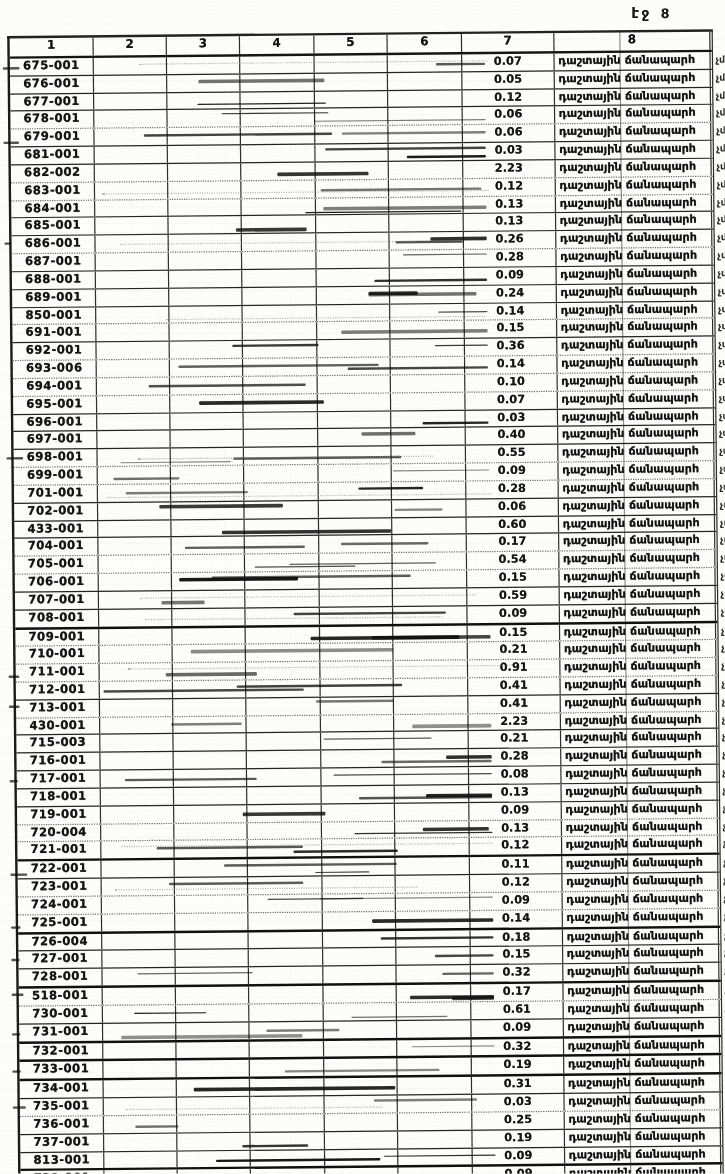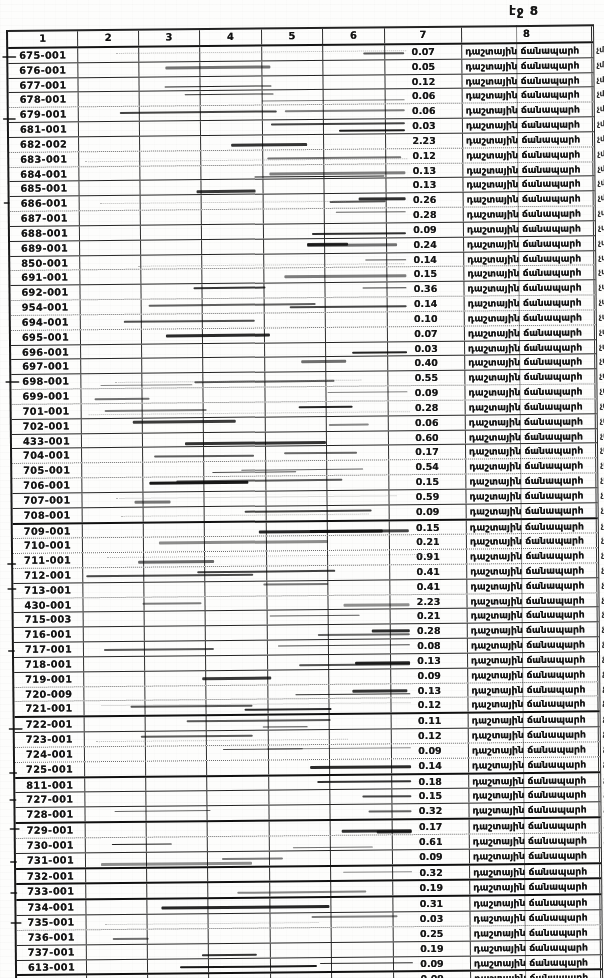--- a/index.html
+++ b/index.html
@@ -3,23 +3,24 @@
 <meta charset="utf-8">
 <style>
   html,body{margin:0;padding:0;}
   body{
     width:604px;height:978px;position:relative;overflow:hidden;
     background:#fdfdfc;
     font-family:"DejaVu Sans","Liberation Sans",sans-serif;
     color:#1a1a1a;
   }
   .page-label{
-    position:absolute;top:4px;left:509px;
+    position:absolute;top:4px;left:526px;
     font-size:12px;font-weight:700;letter-spacing:1px;color:#161616;
     text-shadow:0 0 .5px rgba(0,0,0,.65);
+    font-family:Liberation Mono, monospace;
   }
   .sheet{
     position:absolute;left:6px;top:30px;width:585px;
     transform:rotate(-0.55deg);transform-origin:top left;
     border-left:2px solid #1a1a1a;border-top:2px solid #222;
     border-right:1px solid #2a2a2a;border-bottom:2px solid #111;
     background:transparent;
   }
   .row{
     display:grid;
@@ -299,21 +300,21 @@
         <div class="cell "></div>
         <div class="cell "></div>
         <div class="cell "></div>
         <div class="cell val-cell">0.36</div>
         <div class="cell road-cell">դաշտային ճանապարհ</div>
         <span class="margin-note">չմ</span>
         <div class="streak" style="left: 183.307px; width: 71.3537px; top: 2.81469px; height: 2.43023px; opacity: 0.82;"></div>
         <div class="streak" style="left: 351.743px; width: 44.2574px; top: 4.33674px; height: 1.32133px; opacity: 0.81;"></div>
       </div>
       <div class="row drow" style="border-bottom: 1px dotted rgb(110, 110, 110);">
-        <div class="cell id-cell">954-001</div>
+        <div class="cell id-cell">693-006</div>
         <div class="cell "></div>
         <div class="cell "></div>
         <div class="cell "></div>
         <div class="cell "></div>
         <div class="cell "></div>
         <div class="cell val-cell">0.14</div>
         <div class="cell road-cell">դաշտային ճանապարհ</div>
         <span class="margin-note">չմ</span>
         <div class="streak" style="left: 137.688px; width: 167.026px; top: 4.54333px; height: 2.16918px; opacity: 0.65;"></div>
         <div class="streak" style="left: 278.932px; width: 117.068px; top: 7.61357px; height: 2.50594px; opacity: 0.76;"></div>
@@ -634,21 +635,21 @@
         <div class="cell "></div>
         <div class="cell "></div>
         <div class="cell "></div>
         <div class="cell "></div>
         <div class="cell val-cell">0.09</div>
         <div class="cell road-cell">դաշտային ճանապարհ</div>
         <span class="margin-note">չմ</span>
         <div class="streak" style="left: 187.879px; width: 69.3243px; top: 6.47117px; height: 2.92528px; opacity: 0.82;"></div>
       </div>
       <div class="row drow" style="border-bottom: 1px dotted rgb(110, 110, 110);">
-        <div class="cell id-cell">720-009</div>
+        <div class="cell id-cell">720-004</div>
         <div class="cell "></div>
         <div class="cell "></div>
         <div class="cell "></div>
         <div class="cell "></div>
         <div class="cell "></div>
         <div class="cell val-cell">0.13</div>
         <div class="cell road-cell">դաշտային ճանապարհ</div>
         <span class="margin-note">չմ</span>
         <div class="streak" style="left: 281.169px; width: 114.831px; top: 9.38836px; height: 1.35136px; opacity: 0.85;"></div>
         <div class="streak" style="left: 338.204px; width: 55.0297px; top: 5.64961px; height: 2.53033px; opacity: 0.84;"></div>
@@ -714,21 +715,21 @@
         <div class="cell "></div>
         <div class="cell "></div>
         <div class="cell "></div>
         <div class="cell val-cell">0.14</div>
         <div class="cell road-cell">դաշտային ճանապարհ</div>
         <span class="margin-note">չմ</span>
         <div class="streak" style="left: 295.189px; width: 100.811px; top: 6.04786px; height: 2.78681px; opacity: 0.87;"></div>
         <div class="streak" style="left: -6px; width: 8.42387px; top: 8.85477px; height: 2px; opacity: 0.7;"></div>
       </div>
       <div class="row drow" style="border-bottom: 1px solid rgb(36, 36, 36);">
-        <div class="cell id-cell">811-001</div>
+        <div class="cell id-cell">726-004</div>
         <div class="cell "></div>
         <div class="cell "></div>
         <div class="cell "></div>
         <div class="cell "></div>
         <div class="cell "></div>
         <div class="cell val-cell">0.18</div>
         <div class="cell road-cell">դաշտային ճանապարհ</div>
         <span class="margin-note">չմ</span>
         <div class="streak" style="left: 301.561px; width: 94.4387px; top: 5.69625px; height: 2.11611px; opacity: 0.84;"></div>
       </div>
@@ -752,21 +753,21 @@
         <div class="cell "></div>
         <div class="cell "></div>
         <div class="cell "></div>
         <div class="cell val-cell">0.32</div>
         <div class="cell road-cell">դաշտային ճանապարհ</div>
         <span class="margin-note">չմ</span>
         <div class="streak" style="left: 352.529px; width: 43.4712px; top: 6.09809px; height: 1.79019px; opacity: 0.64;"></div>
         <div class="streak" style="left: 98.7706px; width: 96.4499px; top: 3.75061px; height: 1.40484px; opacity: 0.62;"></div>
       </div>
       <div class="row drow" style="border-bottom: 1px dotted rgb(110, 110, 110);">
-        <div class="cell id-cell">729-001</div>
+        <div class="cell id-cell">518-001</div>
         <div class="cell "></div>
         <div class="cell "></div>
         <div class="cell "></div>
         <div class="cell "></div>
         <div class="cell "></div>
         <div class="cell val-cell">0.17</div>
         <div class="cell road-cell">դաշտային ճանապարհ</div>
         <span class="margin-note">չմ</span>
         <div class="streak" style="left: 361.476px; width: 34.5243px; top: 10.3331px; height: 2.70454px; opacity: 0.8;"></div>
         <div class="streak" style="left: 325.705px; width: 70.2952px; top: 9.07353px; height: 2.85102px; opacity: 0.86;"></div>
@@ -862,21 +863,21 @@
         <div class="cell "></div>
         <div class="cell "></div>
         <div class="cell "></div>
         <div class="cell "></div>
         <div class="cell "></div>
         <div class="cell val-cell">0.19</div>
         <div class="cell road-cell">դաշտային ճանապարհ</div>
         <div class="streak" style="left: 185.277px; width: 54.4881px; top: 10.2538px; height: 1.74341px; opacity: 0.83;"></div>
       </div>
       <div class="row drow" style="border-bottom: 2px solid rgb(16, 16, 16);">
-        <div class="cell id-cell">613-001</div>
+        <div class="cell id-cell">813-001</div>
         <div class="cell "></div>
         <div class="cell "></div>
         <div class="cell "></div>
         <div class="cell "></div>
         <div class="cell "></div>
         <div class="cell val-cell">0.09</div>
         <div class="cell road-cell">դաշտային ճանապարհ</div>
         <div class="streak" style="left: 163.391px; width: 136.307px; top: 7.21761px; height: 2.39288px; opacity: 0.95;"></div>
         <div class="streak" style="left: 302.784px; width: 93.2156px; top: 5.36256px; height: 1.20201px; opacity: 0.86;"></div>
       </div>

